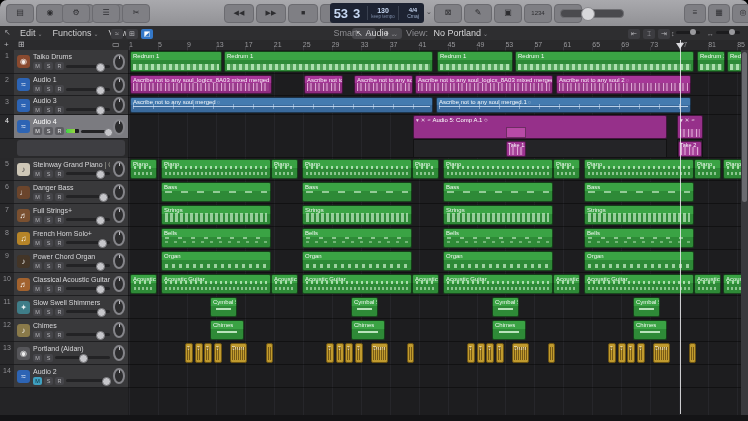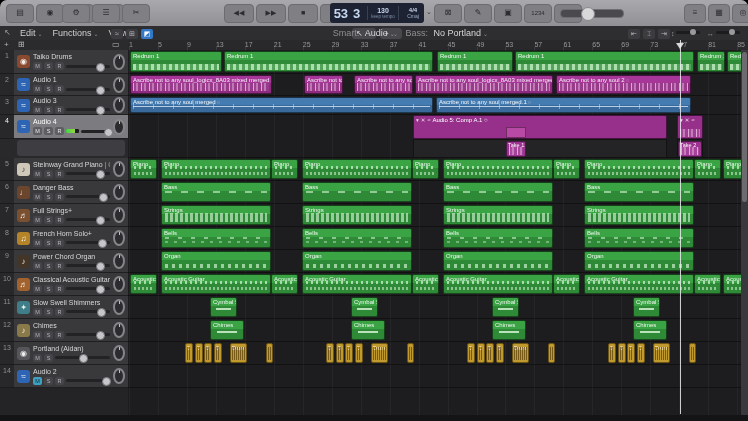--- a/index.html
+++ b/index.html
@@ -202,21 +202,21 @@
   </div>
 
   <div id="menubar">
     <span class="mb" style="left:4px;color:#9a9a9e;font-size:8px">↖</span>
     <span class="mb" style="left:20px" id="mb-menus"><span style="margin-right: 10px;">Edit<span class="chev">⌄</span></span><span style="margin-right: 10px;">Functions<span class="chev">⌄</span></span><span style="margin-right: 10px;">View<span class="chev">⌄</span></span></span>
     <span class="mb" style="left:108px" id="mb-minis"><span class="mini-ic">≈</span><span class="mini-ic">⊞</span><span class="mini-ic blue">◩</span></span>
     <span class="mb" style="left:348px" id="mb-tools"><span class="toolbtn">↖ <span class="chev">⌄</span></span><span class="toolbtn">+ <span class="chev">⌄</span></span></span>
     <span class="mb" style="right:252px">
       <span class="mblabel">Smart:</span>
       <span class="mbvalue"><span>Audio</span><span class="chev">⌄</span></span>
-      <span class="mblabel">Bass:</span>
+      <span class="mblabel">View:</span>
       <span class="mbvalue"><span>No Portland</span><span class="chev">⌄</span></span>
     </span>
     <span class="mb" style="right:78px" id="mb-edit-icons"><span class="mini-ic">⇤</span><span class="mini-ic">⌶</span><span class="mini-ic">⇥</span></span>
     <span class="mb" style="right:4px">
       <span style="color:#9a9a9e;font-size:7px">↕</span><span class="zoomslider"><i></i></span>
       <span style="color:#9a9a9e;font-size:7px">↔</span><span class="zoomslider"><i></i></span>
     </span>
   </div>
 
   <div id="listhead">

